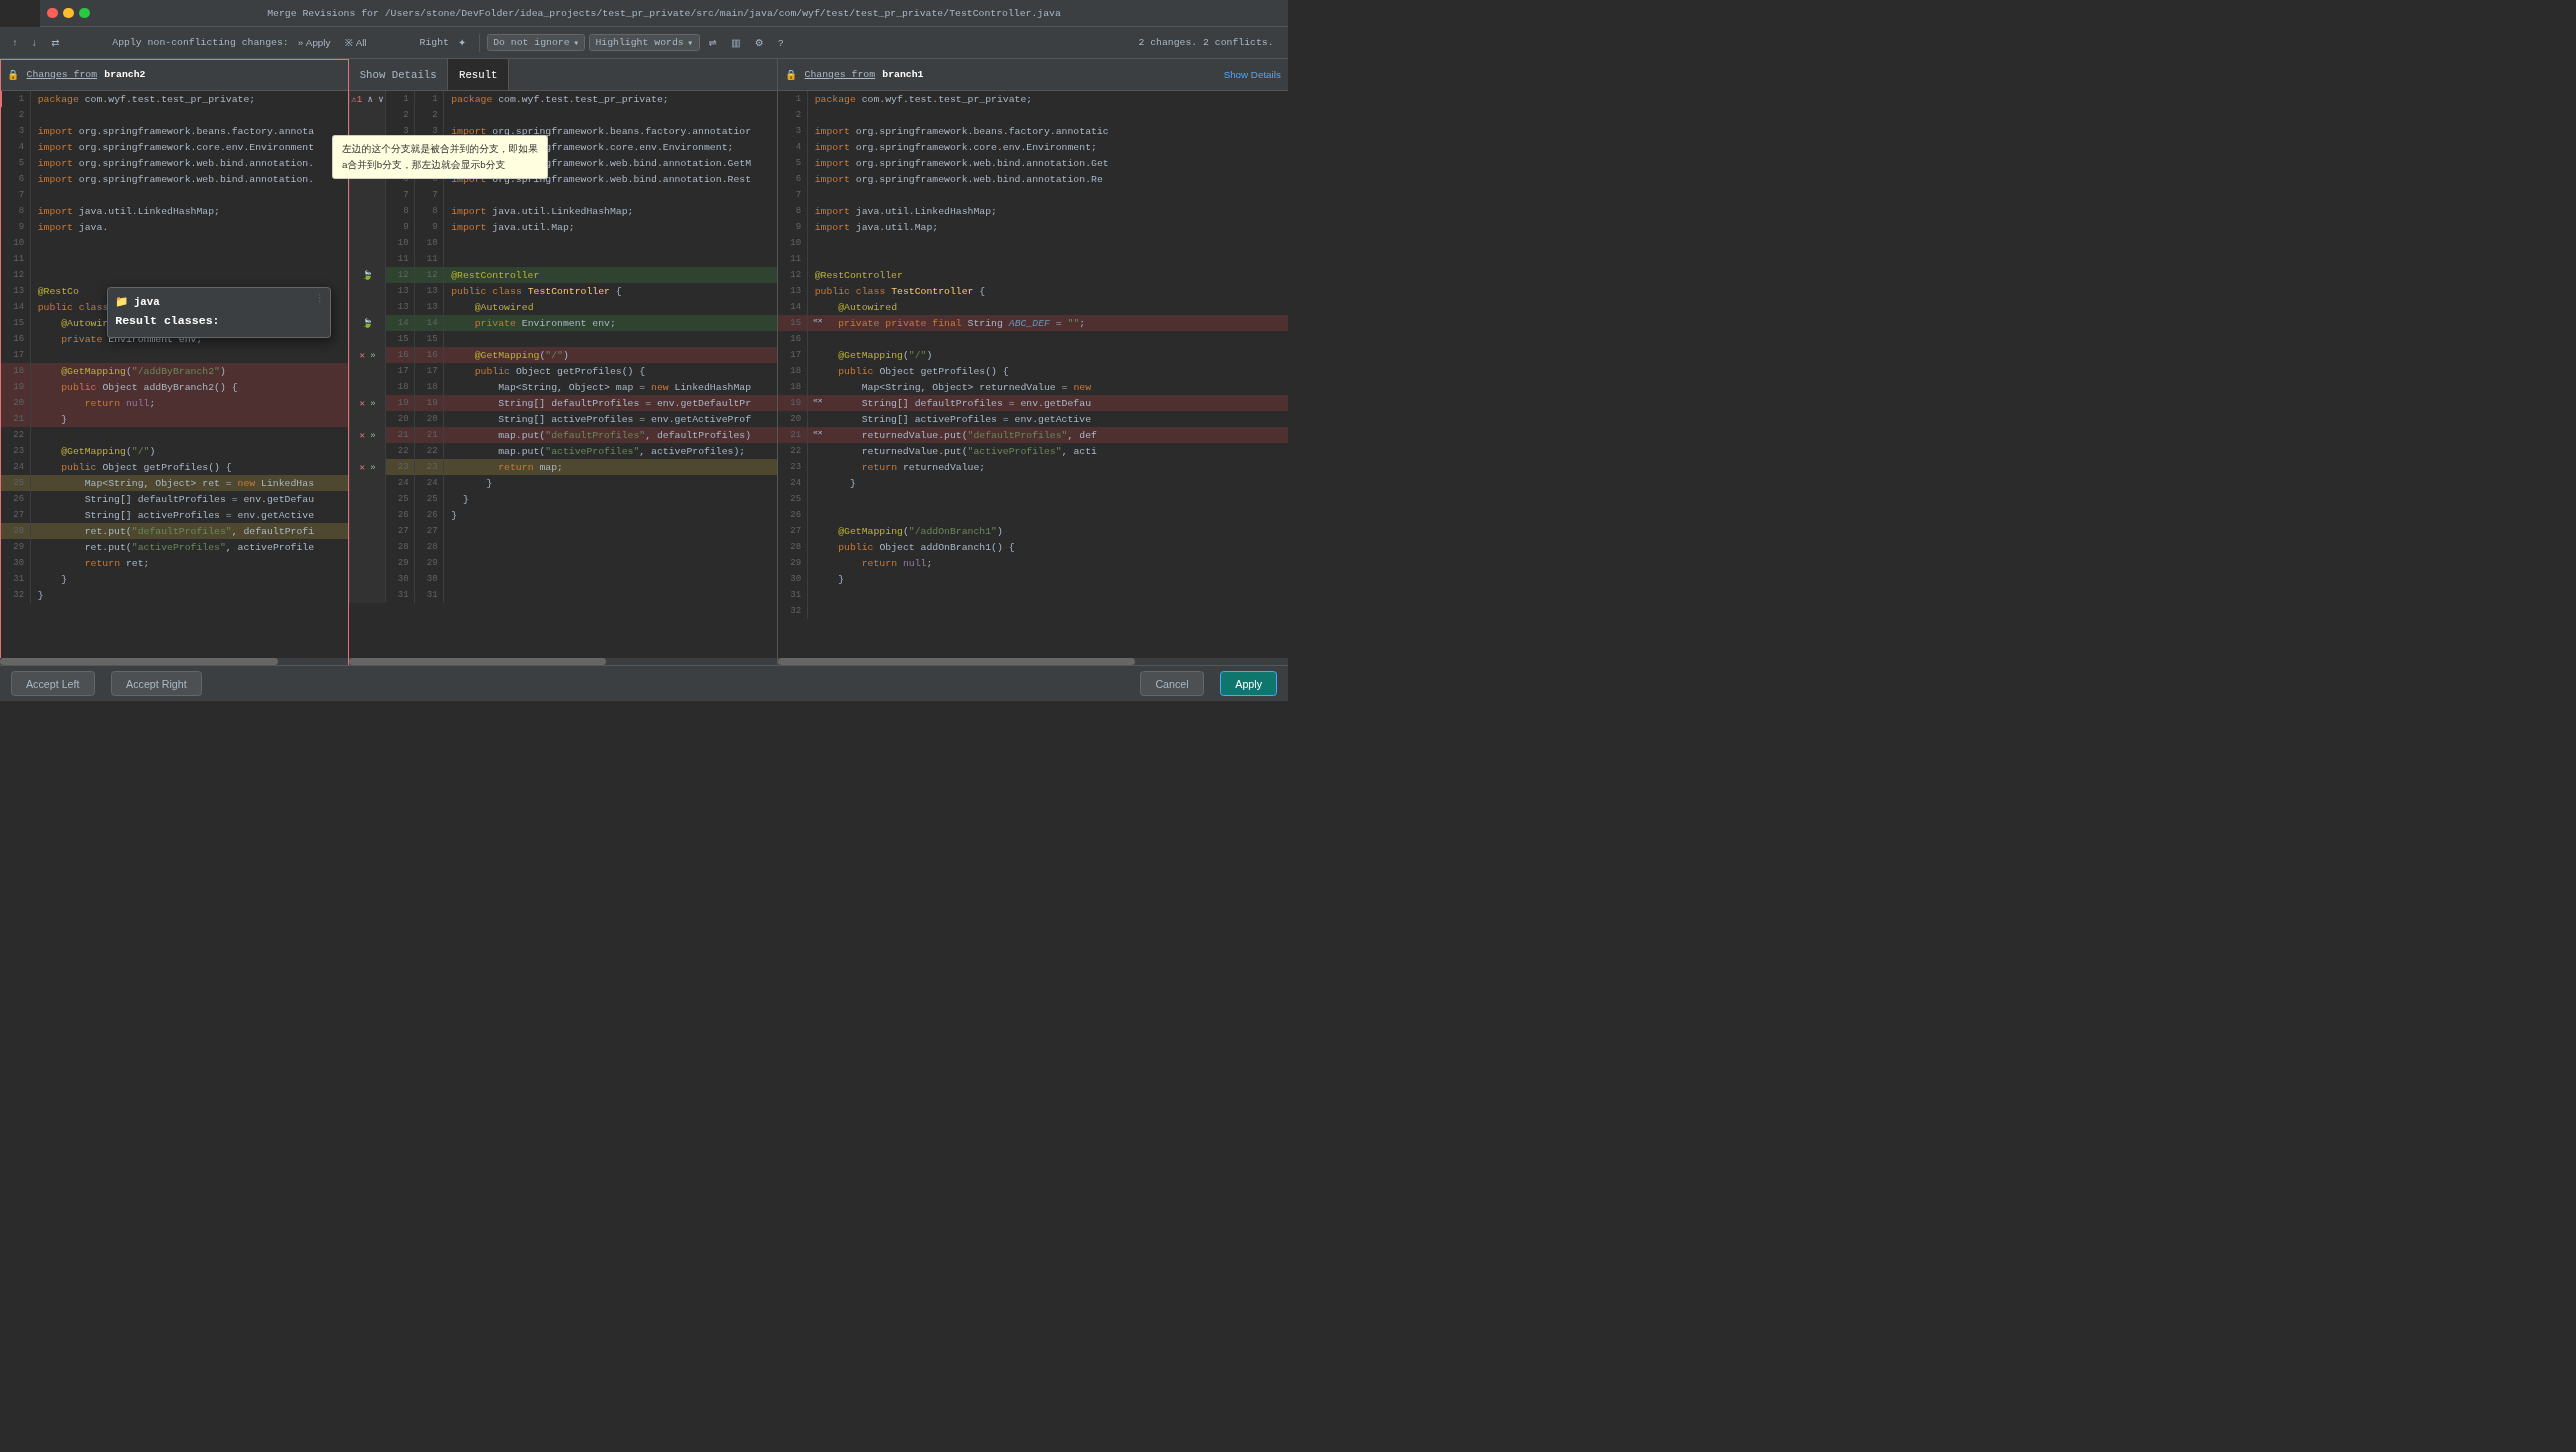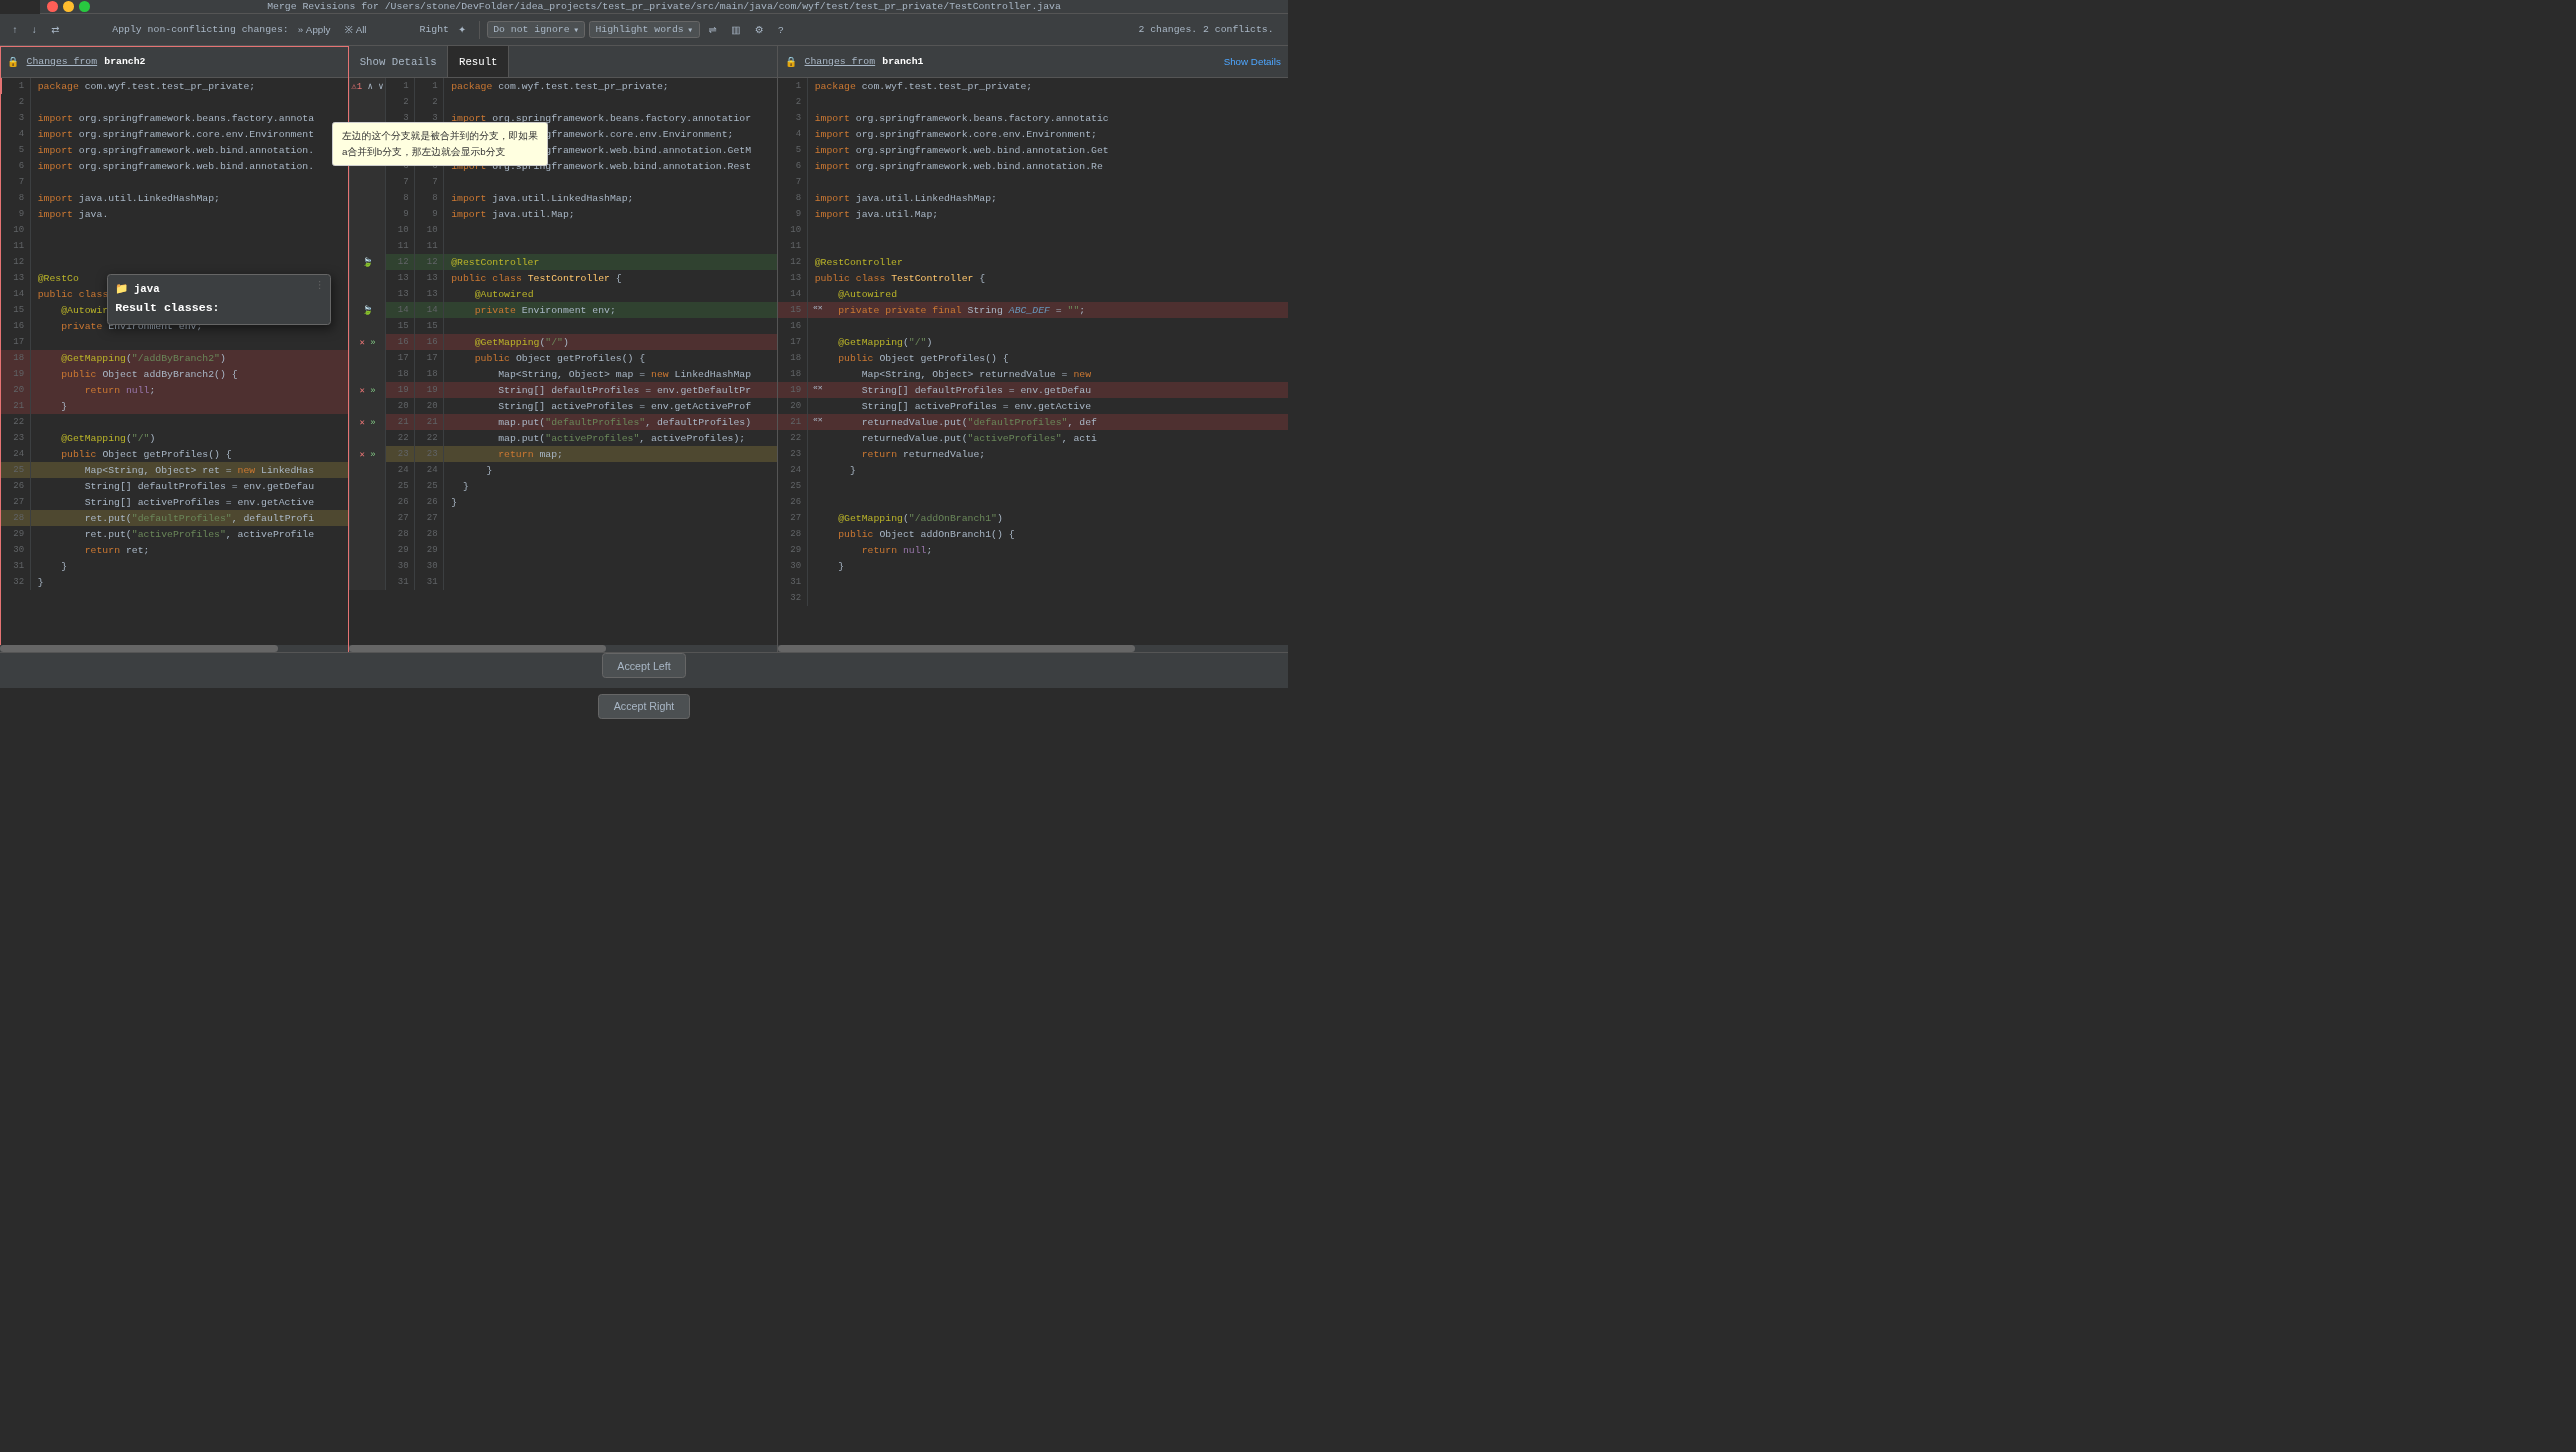--- a/index.html
+++ b/index.html
@@ -9,21 +9,21 @@
       background: #2b2b2b;
       color: #a9b7c6;
       overflow: hidden;
       width: 1288px;
       height: 726px;
     }
 
     
     .title-bar {
       background: #3c3f41;
-      height: 14px;
+      height: 27px;
       display: flex;
       align-items: center;
       justify-content: center;
       position: relative;
       border-bottom: 0.9px solid #555;
       margin-left: 40px;
     }
     .title-bar-buttons {
       position: absolute;
       left: 7.2px;
@@ -236,21 +236,20 @@
 
     
     .bottom-bar {
       background: #3c3f41;
       height: 36px;
       display: flex;
       align-items: center;
       padding: 0 10.7px;
       border-top: 0.9px solid #555;
       gap: 16px;
-      flex-direction: column;
     }
     .bottom-btn {
       padding: 5.4px 14.3px;
       border-radius: 3.6px;
       cursor: pointer;
       font-size: 10.7px;
       border: 0.9px solid #666;
       background: #4c5052;
       color: #a9b7c6;
     }

